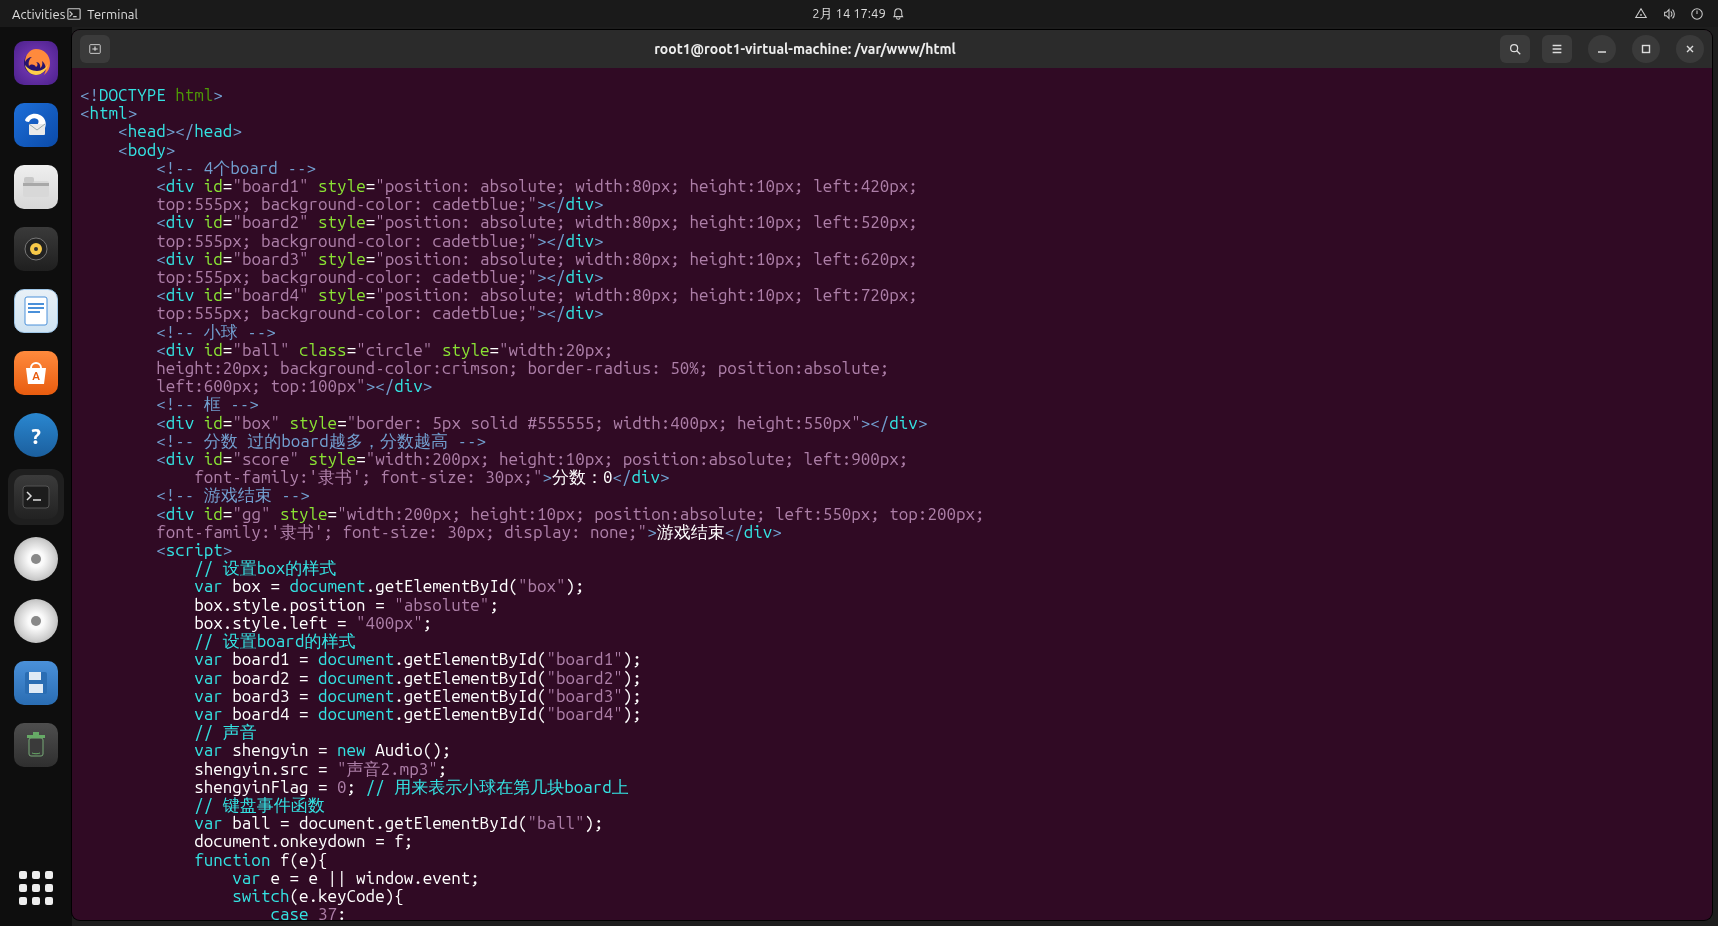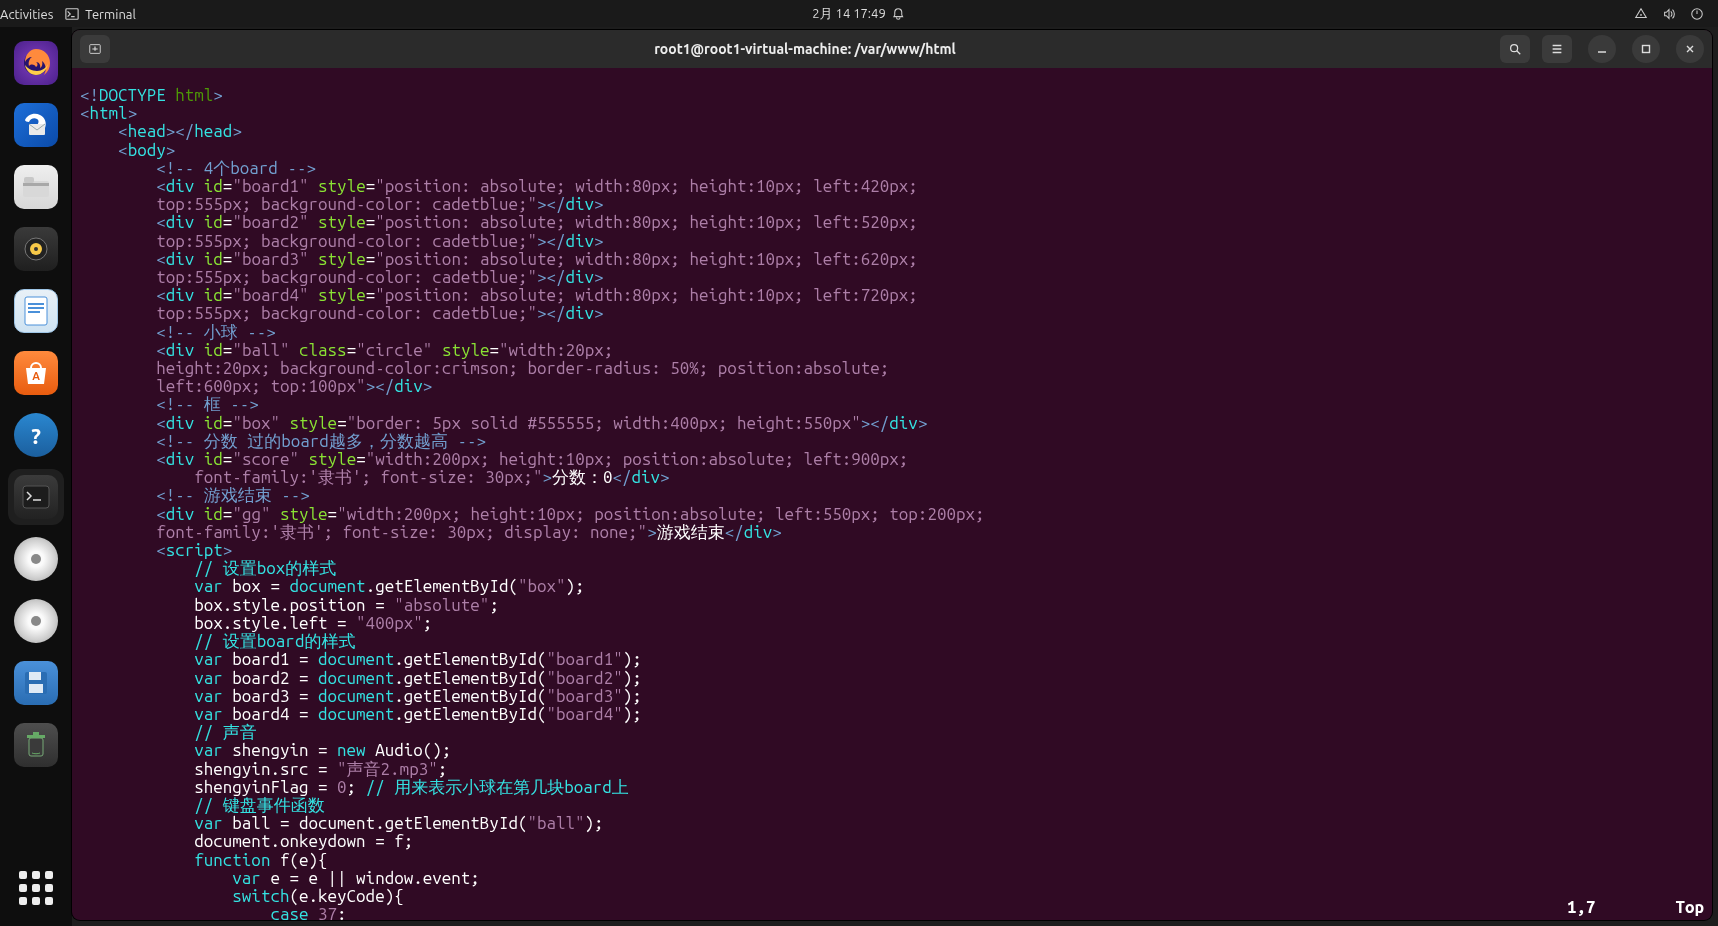--- a/index.html
+++ b/index.html
@@ -1,19 +1,19 @@
 <!DOCTYPE html>
 <html><head>
 <meta charset="utf-8">
 <style>
   * { margin: 0; padding: 0; box-sizing: border-box; }
   html, body { width: 1718px; height: 926px; overflow: hidden; font-family: "Ubuntu", sans-serif; background: #1d1d1d; color: #ddd; }
   
   .top-panel { position: absolute; top:0; left:0; right:0; height:27px; background:#1a1a1a; display:flex; align-items:center; color:#ddd; font-size:13px; }
-  .top-panel .left { display:flex; align-items:center; gap:12px; }
+  .top-panel .left { display:flex; align-items:center; gap:2px; padding-left:12px; }
   .top-panel .center { position:absolute; left:50%; transform:translateX(-50%); display:flex; align-items:center; gap:6px; }
   .top-panel .right { margin-left:auto; display:flex; align-items:center; gap:14px; padding-right:14px; }
   .top-panel svg { width:14px; height:14px; fill:#ccc; }
   .app-ind { display:flex; align-items:center; gap:6px; }
   
   .dock { position:absolute; top:27px; left:0; bottom:0; width:72px; background: rgba(0,0,0,0.5); display:flex; flex-direction:column; align-items:center; padding-top:6px; gap:4px; }
   .dock .launcher { width:56px; height:56px; border-radius:12px; display:flex; align-items:center; justify-content:center; margin-top:2px; }
   .dock .launcher.active { background: rgba(255,255,255,0.07); }
   .dock .apps-btn { margin-top:auto; margin-bottom:10px; width:56px; height:56px; display:flex; align-items:center; justify-content:center; }
   .grid9 { display:grid; grid-template-columns:repeat(3,8px); grid-template-rows:repeat(3,8px); gap:5px; }
@@ -271,21 +271,14 @@
             <span class="c2">var</span><span class="c6"> shengyin = </span><span class="c2">new</span><span class="c6"> Audio();</span>
             <span class="c6">shengyin.src = </span><span class="c3">"声音2.mp3"</span><span class="c6">;</span>
             <span class="c6">shengyinFlag = </span><span class="c3">0</span><span class="c6">; </span><span class="c2">// 用来表示小球在第几块board上</span>
             <span class="c2">// 键盘事件函数</span>
             <span class="c2">var</span><span class="c6"> ball = document.getElementById(</span><span class="c3">"ball"</span><span class="c6">);</span>
             <span class="c6">document.onkeydown = f;</span>
             <span class="c2">function</span><span class="c6"> f(e){</span>
                 <span class="c2">var</span><span class="c6"> e = e || window.event;</span>
                 <span class="c2">switch</span><span class="c6">(e.keyCode){</span>
                     <span class="c2">case</span><span> </span><span class="c3">37</span><span class="c6">:</span>
-    <div class="status">
-      <span></span>
-      <span style="display:flex; gap:80px;">
-        <span>1,7</span>
-        <span>Top</span>
-      </span>
-    </div>
   </div>
 </div>
 
 </body></html>

